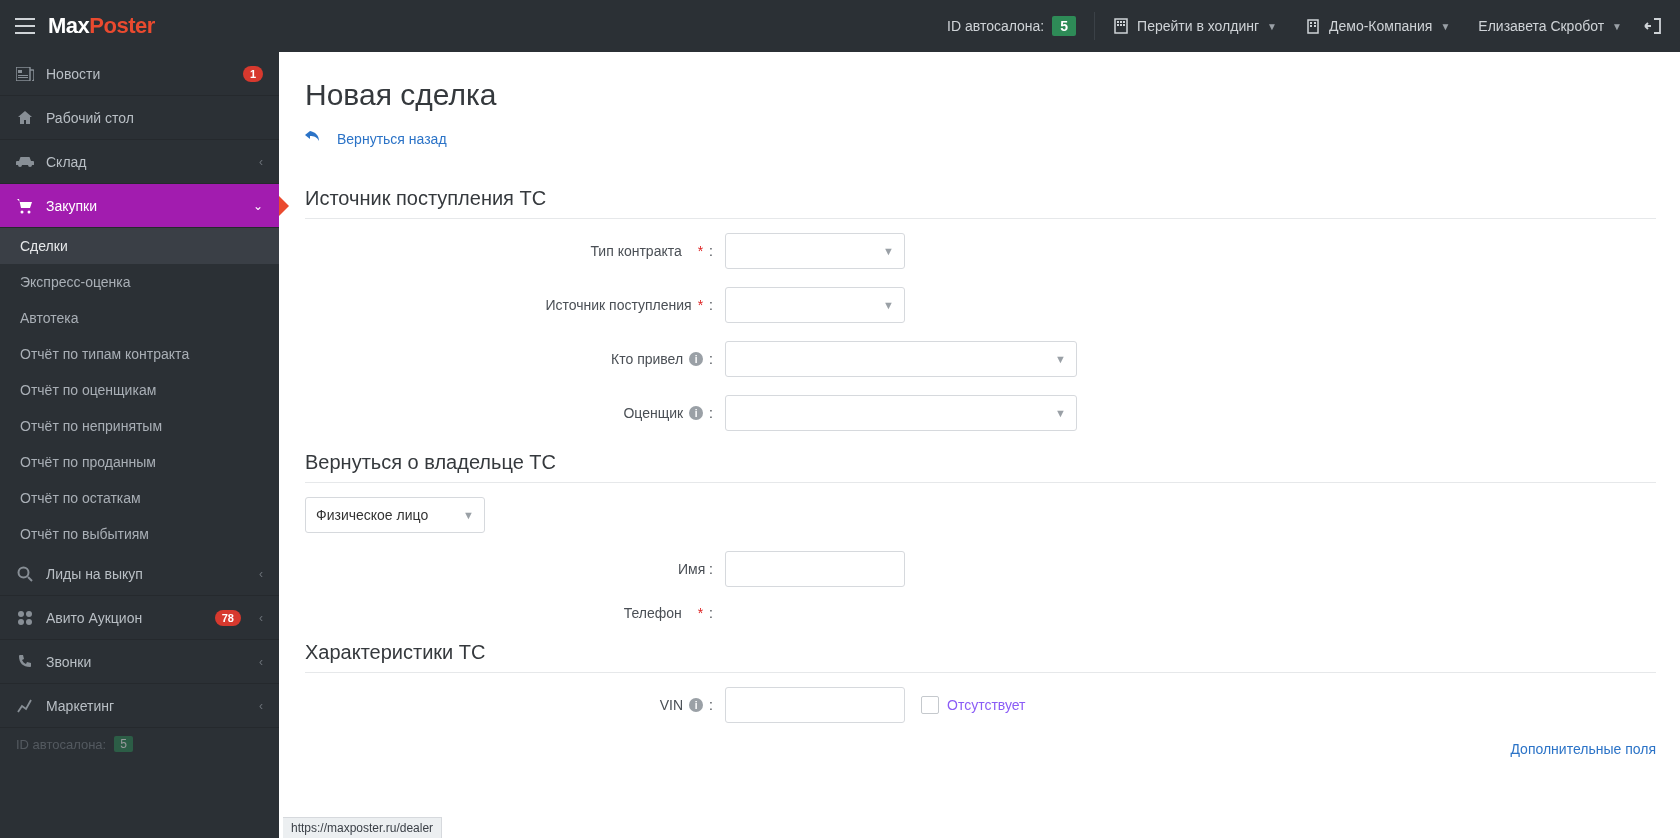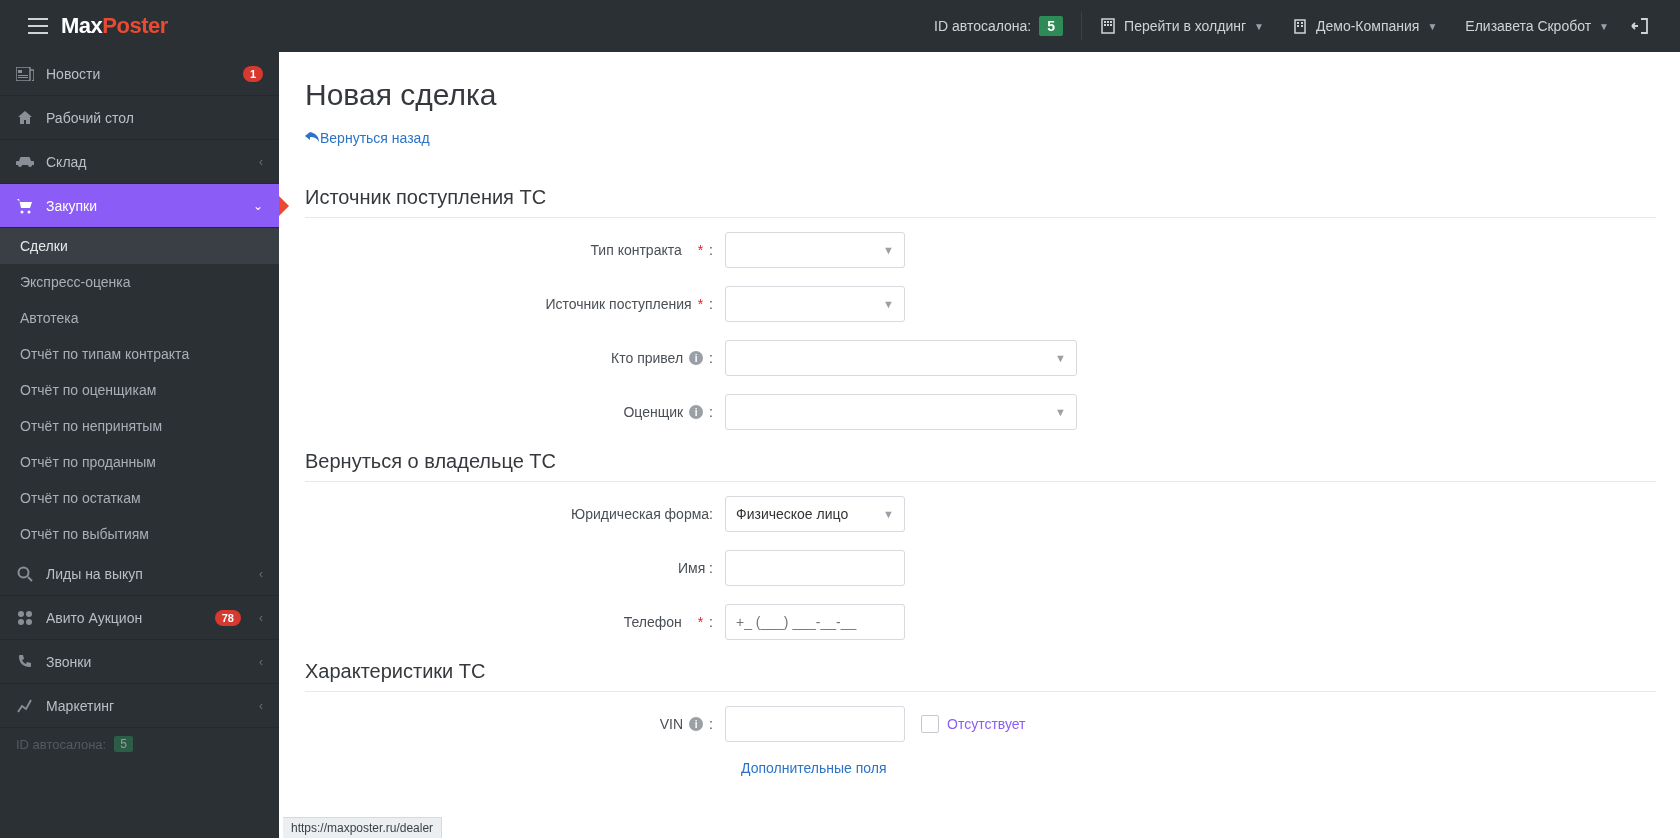--- a/index.html
+++ b/index.html
@@ -1,78 +1,78 @@
 <!DOCTYPE html>
 <html><head>
 <meta charset="utf-8">
 <style>
   * { box-sizing: border-box; margin: 0; padding: 0; }
   html, body { height: 100%; font-family: Arial, Helvetica, sans-serif; font-size: 14px; color: #333; }
   body { display: flex; flex-direction: column; background: #fff; overflow: hidden; }
 
   
-  .topbar { height: 52px; background: #2b3035; color: #cfd3d7; display: flex; align-items: center; padding: 0 23px; flex-shrink: 0; }
+  .topbar { height: 52px; background: #2b3035; color: #cfd3d7; display: flex; align-items: center; padding: 0 10px; flex-shrink: 0; }
   .menu-btn { width: 30px; height: 30px; display: flex; align-items: center; justify-content: center; cursor: pointer; color: #cfd3d7; }
   .logo { font-size: 22px; font-weight: 700; margin-left: 8px; letter-spacing: -0.5px; }
   .logo .l1 { color: #fff; }
   .logo .l2 { color: #ea4a2f; }
   .top-spacer { flex: 1; }
   .top-item { display: flex; align-items: center; gap: 8px; padding: 0 14px; height: 100%; cursor: pointer; white-space: nowrap; }
   .top-item .caret-sm { font-size: 10px; color: #9aa0a6; }
   .top-sep { width: 1px; height: 28px; background: #3b4147; margin: 0 4px; }
   .id-box { background: #2e8b57; color: #fff; padding: 2px 8px; border-radius: 2px; font-weight: 600; }
   .ico { width: 16px; height: 16px; display: inline-flex; align-items: center; justify-content: center; }
 
   .main-wrap { flex: 1; display: flex; min-height: 0; }
 
   
   .sidebar { width: 279px; background: #2b3035; color: #b9bfc5; flex-shrink: 0; display: flex; flex-direction: column; position: relative; }
   .side-item { display: flex; align-items: center; gap: 12px; height: 44px; padding: 0 16px; cursor: pointer; border-bottom: 1px solid #25292d; position: relative; }
   .side-item .label { flex: 1; white-space: nowrap; overflow: hidden; text-overflow: ellipsis; }
   .side-item .chev { color: #6b7178; font-size: 12px; }
-  .side-item.active { background: #8b5cf6; color: #fff; }
+  .side-item.active { background: #a21caf; color: #fff; }
   .side-item.active .chev { color: #fff; }
   .side-item.active::after {
     content: ""; position: absolute; right: -10px; top: 50%; transform: translateY(-50%);
     width: 0; height: 0; border-top: 10px solid transparent; border-bottom: 10px solid transparent; border-left: 10px solid #ea4a2f;
   }
   .sub-item { height: 36px; padding: 1px 20px; display: flex; align-items: center; cursor: pointer; color: #a9afb6; border-bottom: 1px solid #25292d00; }
   .sub-item.selected { background: #3a3f46; color: #e6e8ea; }
   .badge { background: #d7392e; color: #fff; border-radius: 999px; font-size: 11px; font-weight: 700; padding: 2px 7px; min-width: 18px; text-align: center; }
   .side-ico { width: 18px; height: 18px; color: #888f96; display: inline-flex; align-items: center; justify-content: center; }
   .side-item.active .side-ico { color: #fff; }
 
   .side-bottom { padding: 8px 16px; color: #7b828a; font-size: 13px; display: flex; align-items: center; gap: 8px; opacity: 0.5; }
   .side-bottom .id-box2 { background: #2e8b57; color: #fff; padding: 1px 6px; border-radius: 2px; font-size: 12px; }
 
   
   .content { flex: 1; overflow: auto; padding: 20px 24px 60px 26px; position: relative; }
   h1.page-title { font-size: 30px; font-weight: 400; color: #35393d; margin: 6px 0 18px 0; }
-  .back-link { color: #2b73c7; font-size: 14px; display: inline-flex; align-items: center; gap: 1px; cursor: pointer; margin-bottom: 20px; }
+  .back-link { color: #2b73c7; font-size: 14px; display: inline-flex; align-items: flex-start; gap: 18px; cursor: pointer; margin-bottom: 20px; }
   .section-h { font-size: 20px; color: #35393d; font-weight: 400; padding-bottom: 8px; border-bottom: 1px solid #e6e8ea; margin: 20px 0 14px 0; }
 
   .form-row { display: flex; align-items: center; margin-bottom: 18px; }
   .form-label { width: 420px; text-align: right; padding-right: 12px; color: #4a4f55; font-size: 14px; display: flex; justify-content: flex-end; align-items: center; gap: 6px; }
   .req { color: #d22; }
   .info-ico { width: 14px; height: 14px; background: #9aa0a6; color: #fff; border-radius: 50%; font-size: 10px; font-weight: 700; display: inline-flex; align-items: center; justify-content: center; }
   .form-control-wrap { display: flex; align-items: center; gap: 16px; }
   .select, .textin {
     height: 36px; border: 1px solid #d6d9dd; border-radius: 3px; background: #fff;
     display: flex; align-items: center; padding: 0 10px; font-size: 14px; color: #333; position: relative;
   }
   .select { cursor: pointer; }
   .select.sm, .textin.sm { width: 180px; }
   .select.lg { width: 352px; }
   .textin.sm2 { width: 180px; }
   .select .caret2 { margin-left: auto; color: #9aa0a6; font-size: 11px; }
   .textin input { border: none; outline: none; width: 100%; font-size: 14px; background: transparent; }
   .check { display: flex; align-items: center; gap: 8px; color: #8b5cf6; }
   .checkbox { width: 18px; height: 18px; border: 1px solid #c5c9cd; border-radius: 2px; }
 
-  .extra-link { color: #2b73c7; font-size: 14px; cursor: pointer; margin-left: 436px; margin-top: 4px; }
+  .extra-link { color: #2b73c7; font-size: 14px; cursor: pointer; margin-left: 436px; margin-top: 4px; text-align: right; }
 
   .status-url { position: absolute; left: 4px; bottom: 0; background: #eceff1; color: #3a3f46; font-size: 12px; padding: 3px 8px; border-top: 1px solid #d6d9dd; border-right: 1px solid #d6d9dd; }
 
   svg { display: block; }
 </style>
 </head>
 <body>
 
 <div class="topbar">
   <div class="menu-btn">
@@ -307,46 +307,40 @@
         <div class="select lg">
           <span></span>
             <span class="caret2">▼</span>
         </div>
       </div>
     </div>
 
     <div class="section-h">Вернуться о владельце ТС</div>
 
     <div class="form-row">
-      <div class="form-label">Юридическая форма:</div>
       <div class="form-control-wrap">
         <div class="select sm">
           <span>Физическое лицо</span>
           <span class="caret2">▼</span>
         </div>
       </div>
     </div>
 
     <div class="form-row">
       <div class="form-label">Имя :</div>
       <div class="form-control-wrap">
         <div class="textin sm2">
           <input type="text" style="">
         </div>
       </div>
     </div>
 
     <div class="form-row">
       <div class="form-label">
         <span>Телефон</span>&nbsp;<span class="req">*</span> :
-      </div>
-      <div class="form-control-wrap">
-        <div class="textin sm2">
-          <input type="text" placeholder="+_ (___) ___-__-__" style="">
-        </div>
       </div>
     </div>
 
     <div class="section-h">Характеристики ТС</div>
 
     <div class="form-row">
       <div class="form-label">
         <span>VIN</span>
         <span class="info-ico">i</span> :
       </div>

